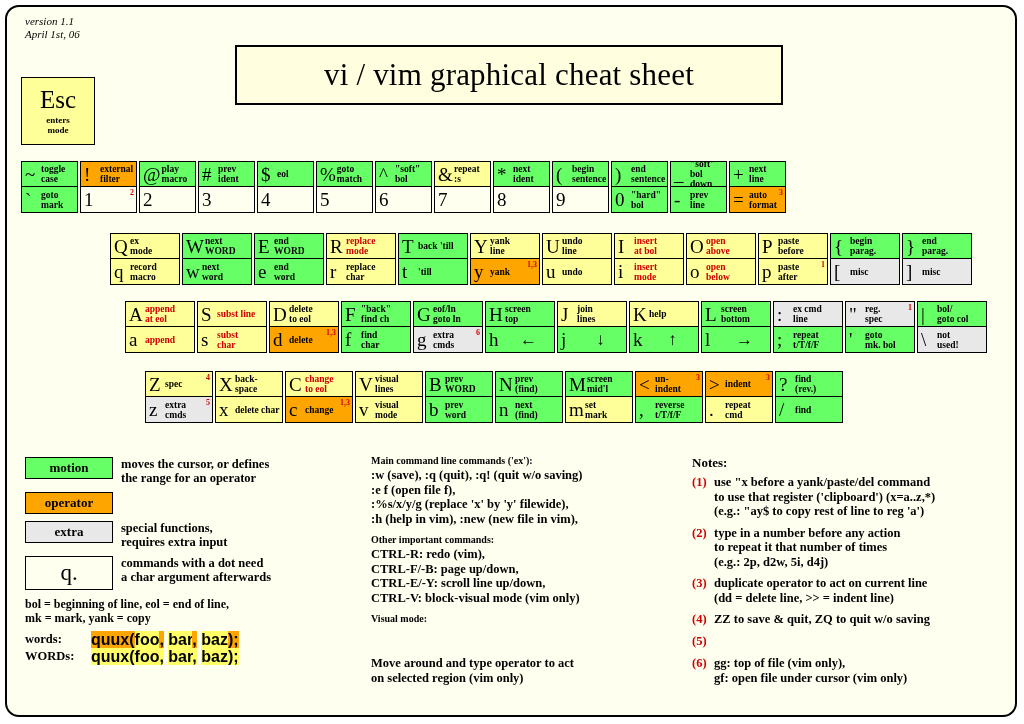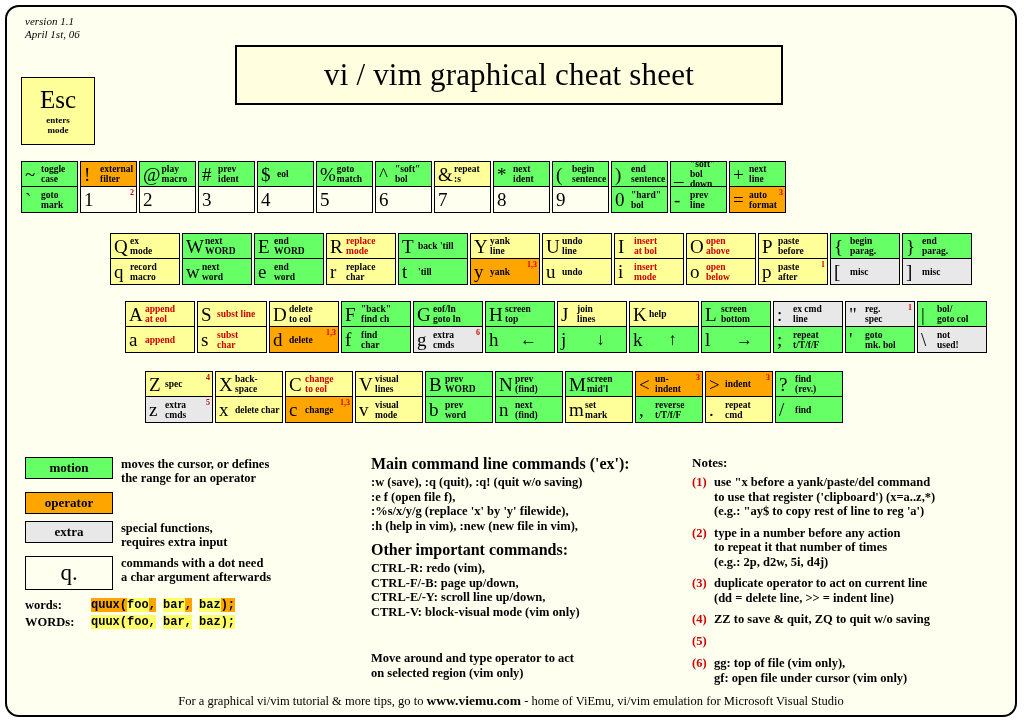--- a/index.html
+++ b/index.html
@@ -81,27 +81,27 @@
     font-size:13px;font-weight:bold;margin-right:8px;flex:none;
   }
   .lgtxt{font-size:12.5px;font-weight:bold;line-height:13.5px;padding-top:1px;}
   .qbox{
     width:88px;height:34px;border:1.5px solid #000;box-sizing:border-box;
     background:#fffff0;display:flex;align-items:center;justify-content:center;
     margin-right:8px;flex:none;font-size:23px;
   }
   .notes-bol{font-size:12px;font-weight:bold;line-height:14px;margin-top:4px;}
   .words{font-size:12.5px;font-weight:bold;margin-top:6px;line-height:17px;}
-  .mono{font-family:Liberation Mono, monospace;font-size:12px;}
+  .mono{font-family:Liberation Sans, sans-serif;font-size:16px;}
   .hl{background:#ffa500;}
   .hl2{background:#ffff66;}
 
   
   .midcol{position:absolute;left:364px;top:448px;width:290px;}
-  .midcol h3{font-size:16px;margin:0 0 2px 0;font-weight:bold;}
+  .midcol h3{font-size:10px;margin:0 0 2px 0;font-weight:bold;}
   .midcol p{font-size:12.5px;line-height:14.5px;margin:0 0 8px 0;font-weight:bold;}
 
   
   .notescol{position:absolute;left:685px;top:448px;width:340px;}
   .notescol h3{font-size:13px;margin:0 0 4px 0;font-weight:bold;}
   .note{display:flex;margin-bottom:7px;}
   .nnum{color:#d00000;font-weight:bold;font-size:12.5px;width:22px;flex:none;}
   .ntxt{font-size:12.5px;line-height:14.5px;font-weight:bold;}
 
   .footer{
@@ -639,20 +639,22 @@
           <div class="lgbox gy">extra</div>
           <div class="lgtxt" style="white-space: pre-line;">special functions,
 requires extra input</div>
         </div>
         <div class="lgrow">
           <div class="qbox wh">q.</div>
           <div class="lgtxt" style="white-space: pre-line;">commands with a dot need
 a char argument afterwards</div>
         </div>
       </div>
+    <div class="notes-bol" style="white-space: pre-line;">bol = beginning of line, eol = end of line,
+mk = mark, yank = copy</div>
     <div class="words">
       <div style="display:flex;">
         <span style="width:66px;">words:</span>
         <span class="mono"><span class="hl">quux(</span><span class="hl2">foo</span><span class="hl">,</span> <span class="hl2">bar</span><span class="hl">,</span> <span class="hl2">baz</span><span class="hl">);</span></span>
       </div>
       <div style="display:flex;">
         <span style="width:66px;">WORDs:</span>
         <span class="mono"><span class="hl2">quux(foo,</span> <span class="hl2">bar,</span> <span class="hl2">baz);</span></span>
       </div>
     </div>
@@ -662,20 +664,21 @@
     <h3>Main command line commands ('ex'):</h3>
     <p style="white-space:pre-line;">:w (save), :q (quit), :q! (quit w/o saving)
 :e f (open file f),
 :%s/x/y/g (replace 'x' by 'y' filewide),
 :h (help in vim), :new (new file in vim),</p>
     <h3>Other important commands:</h3>
     <p style="white-space:pre-line;">CTRL-R: redo (vim),
 CTRL-F/-B: page up/down,
 CTRL-E/-Y: scroll line up/down,
 CTRL-V: block-visual mode (vim only)</p>
+    <h3>Visual mode:</h3>
     <p style="white-space:pre-line;margin-top:32px;">Move around and type operator to act
 on selected region (vim only)</p>
   </div>
 
   <div class="notescol">
     <h3>Notes:</h3>
     <div id="notes-list">
         <div class="note">
           <div class="nnum">(1)</div>
           <div class="ntxt" style="white-space: pre-line;">use "x before a yank/paste/del command
@@ -701,19 +704,14 @@
           <div class="nnum">(5)</div>
         </div>
         <div class="note">
           <div class="nnum">(6)</div>
           <div class="ntxt" style="white-space: pre-line;">gg: top of file (vim only),
 gf: open file under cursor (vim only)</div>
         </div>
       </div>
   </div>
 
-  <div class="footer">
-    <span>For a graphical vi/vim tutorial &amp; more tips, go to</span>
-    <b>www.viemu.com</b>
-    <span>- home of ViEmu, vi/vim emulation for Microsoft Visual Studio</span>
-  </div>
 
 </div>
 
 </body></html>

